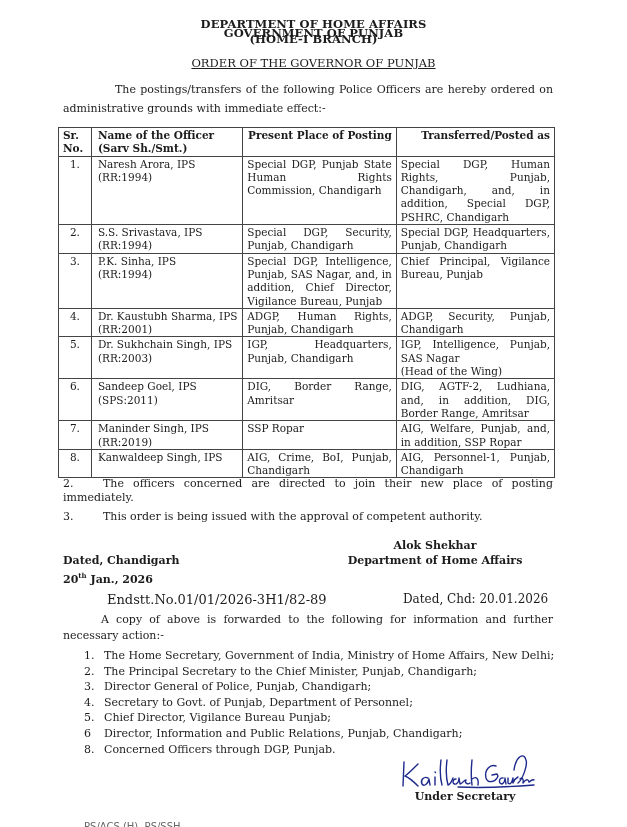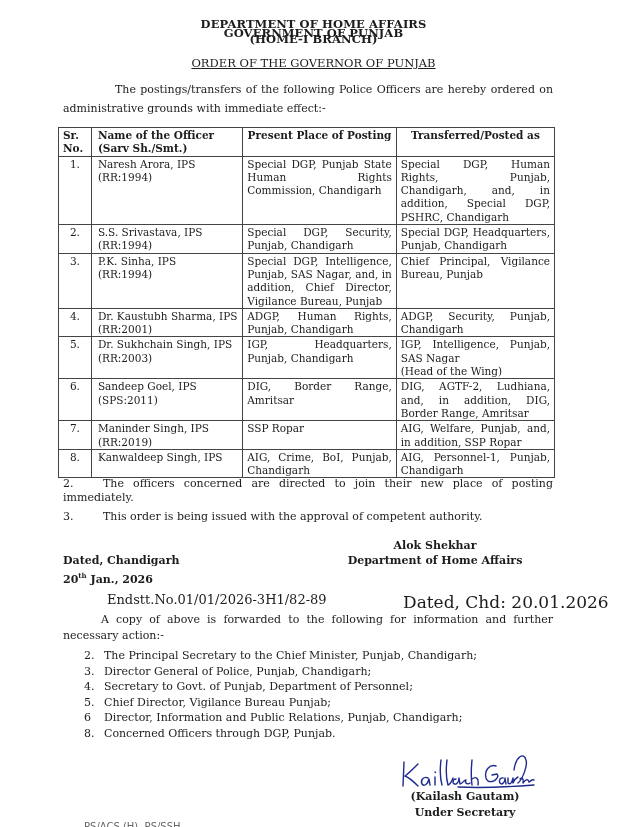--- a/index.html
+++ b/index.html
@@ -17,39 +17,39 @@
   .intro { top: 80px; text-indent: 52px; }
 
   table.officers {
     position: absolute; left: 58px; top: 127px; width: 497px;
     border-collapse: collapse; font-size: 10.5px; line-height: 13.3px; padding-left: 36px;
   }
   table.officers th, table.officers td {
     border: 1px solid #444; vertical-align: top; padding: 1px 4px 0 4px;
   }
   table.officers th { font-weight: bold; text-align: left; height: 24px; }
-  table.officers th.c-present, table.officers th.c-transfer { text-align: center; }
+  table.officers th.c-present, table.officers th.c-transfer { text-align: right; }
   .c-sr { width: 24px; }
   .c-name { width: 142px; padding-left: 6px !important; }
   .c-present { width: 146px; }
   .c-transfer { width: 150px; }
   td.c-sr { text-align: center; }
   td.c-present, td.c-transfer { text-align: justify; text-align-last: left; }
 
   .p2 { position: absolute; left: 63px; width: 490px; top: 477px; line-height: 14px; text-align: justify; font-size: 11px; }
   .p2 .num { display: inline-block; width: 40px; }
   .p3 { position: absolute; left: 63px; top: 510px; font-size: 11px; }
   .p3 .num { display: inline-block; width: 40px; }
 
   .dated-left { position: absolute; left: 63px; top: 553px; font-weight: bold; font-size: 11px; line-height: 15px; }
   .dated-left sup { font-size: 7px; }
   .sig-block { position: absolute; left: 300px; width: 270px; top: 538px; text-align: center; font-weight: bold; font-size: 11px; line-height: 15px; }
 
   .endstt { position: absolute; left: 63px; top: 592px; font-size: 13px; margin-left: 44px; }
-  .endstt-date { position: absolute; left: 403px; top: 592px; font-size: 17px; }
+  .endstt-date { position: absolute; left: 403px; top: 592px; font-size: 12px; }
 
   .copy { position: absolute; left: 63px; width: 490px; top: 612px; line-height: 16px; text-align: justify; font-size: 11px; text-indent: 38px; }
 
   ol.recipients { position: absolute; left: 84px; top: 648px; margin: 0; padding: 0; list-style: none; font-size: 11px; line-height: 15.6px; }
   ol.recipients li { white-space: nowrap; }
   ol.recipients .num { display: inline-block; width: 20px; }
 
   .signature { position: absolute; left: 398px; top: 750px; width: 140px; height: 42px; }
   .us-block { position: absolute; left: 390px; width: 150px; top: 789px; text-align: center; font-weight: bold; font-size: 11px; line-height: 15.5px; }
 
@@ -210,20 +210,21 @@
   <div>Alok Shekhar</div>
   <div>Department of Home Affairs</div>
 </div>
 
 <div class="endstt">Endstt.No.01/01/2026-3H1/82-89</div>
 <div class="endstt-date">Dated, Chd: 20.01.2026</div>
 
 <div class="copy">A copy of above is forwarded to the following for information and further necessary action:-</div>
 
 <ol class="recipients" id="recipients">
+    <li><span class="num">1.</span><span>The Home Secretary, Government of India, Ministry of Home Affairs, New Delhi;</span></li>
     <li><span class="num">2.</span><span>The Principal Secretary to the Chief Minister, Punjab, Chandigarh;</span></li>
     <li><span class="num">3.</span><span>Director General of Police, Punjab, Chandigarh;</span></li>
     <li><span class="num">4.</span><span>Secretary to Govt. of Punjab, Department of Personnel;</span></li>
     <li><span class="num">5.</span><span>Chief Director, Vigilance Bureau Punjab;</span></li>
     <li><span class="num">6</span><span>Director, Information and Public Relations, Punjab, Chandigarh;</span></li>
     <li><span class="num">8.</span><span>Concerned Officers through DGP, Punjab.</span></li>
   </ol>
 
 <svg class="signature" viewBox="0 0 140 42">
   <g fill="none" stroke="#1e2a8c" stroke-width="1.4" stroke-linecap="round" stroke-linejoin="round">
@@ -237,17 +238,16 @@
     <path d="M98 16 C92 14 86 20 88 28 C90 34 98 32 100 26 L99 24 L94 25"></path>
     <path d="M105 28 C101 27 100 34 104 34 C106 33 107 30 107 28 L108 34"></path>
     <path d="M110 28 L110 33 C112 35 114 33 115 28 L115 33 C116 30 118 28 120 27"></path>
     <path d="M116 20 C118 6 126 2 128 10 C130 16 124 30 120 33"></path>
     <path d="M122 29 C124 27 126 29 125 33 C127 30 130 28 131 32 C133 31 134 29 136 30"></path>
     <path d="M60 37 C80 38 110 37 136 35"></path>
   </g>
 </svg>
 
 <div class="us-block">
-  <div>(Kailash Gautam)</div>
   <div>Under Secretary</div>
 </div>
 
 <div class="cut-line">PS/ACS (H), PS/SSH</div>
 
 </body></html>

